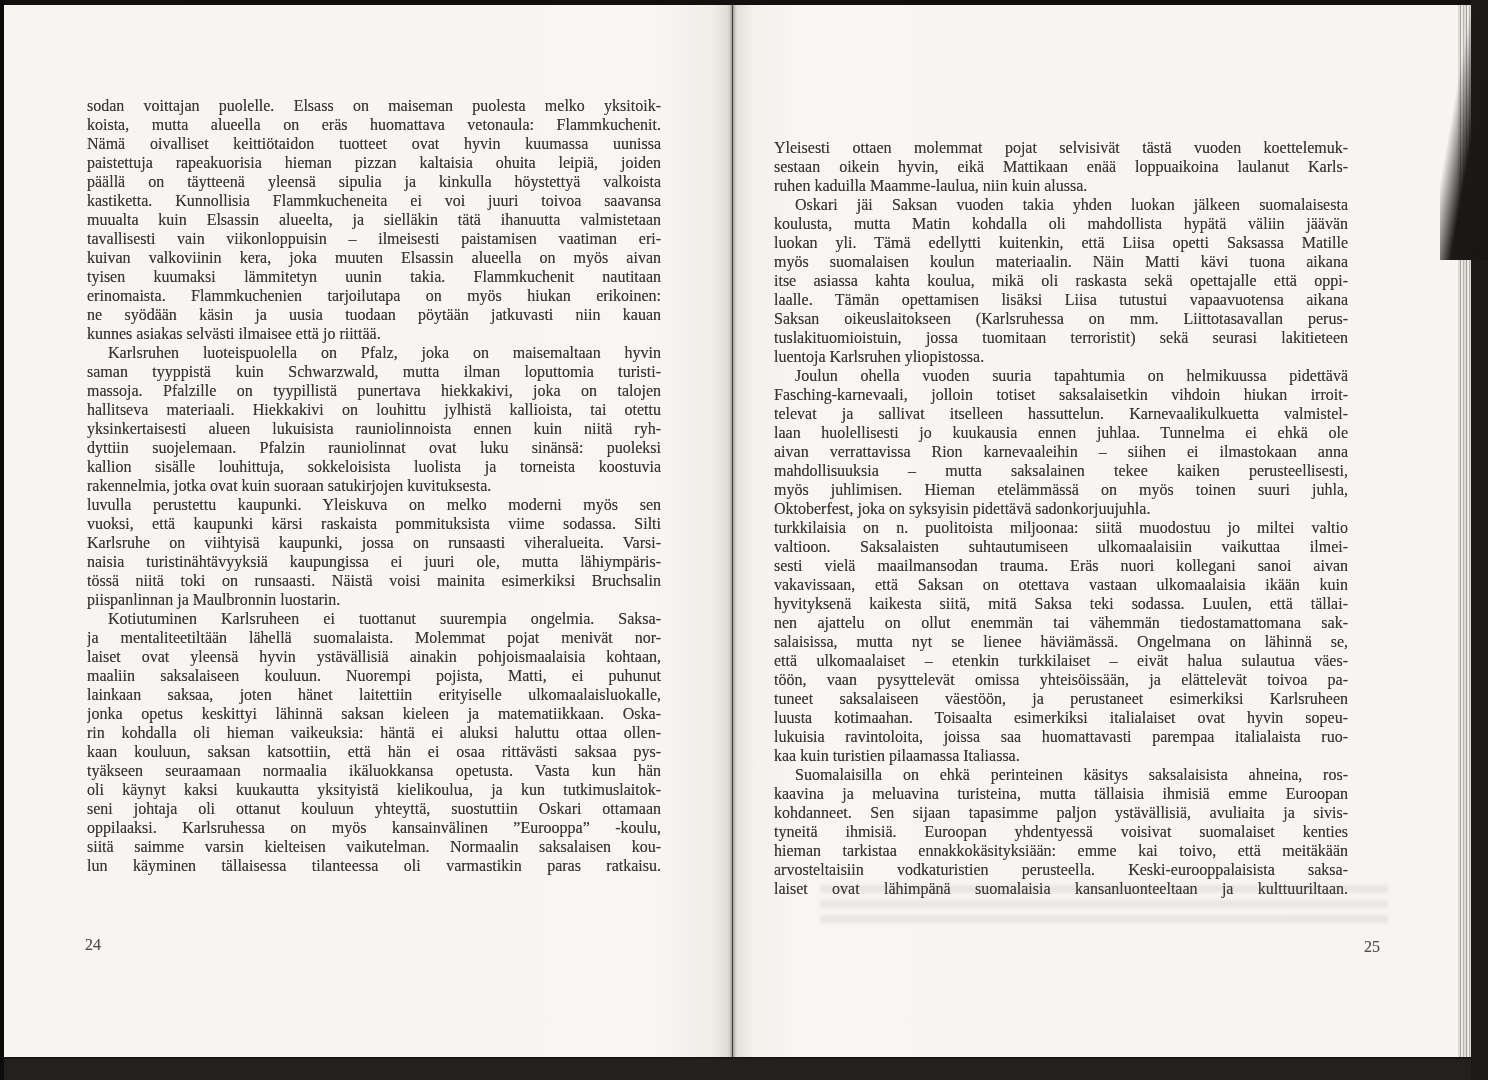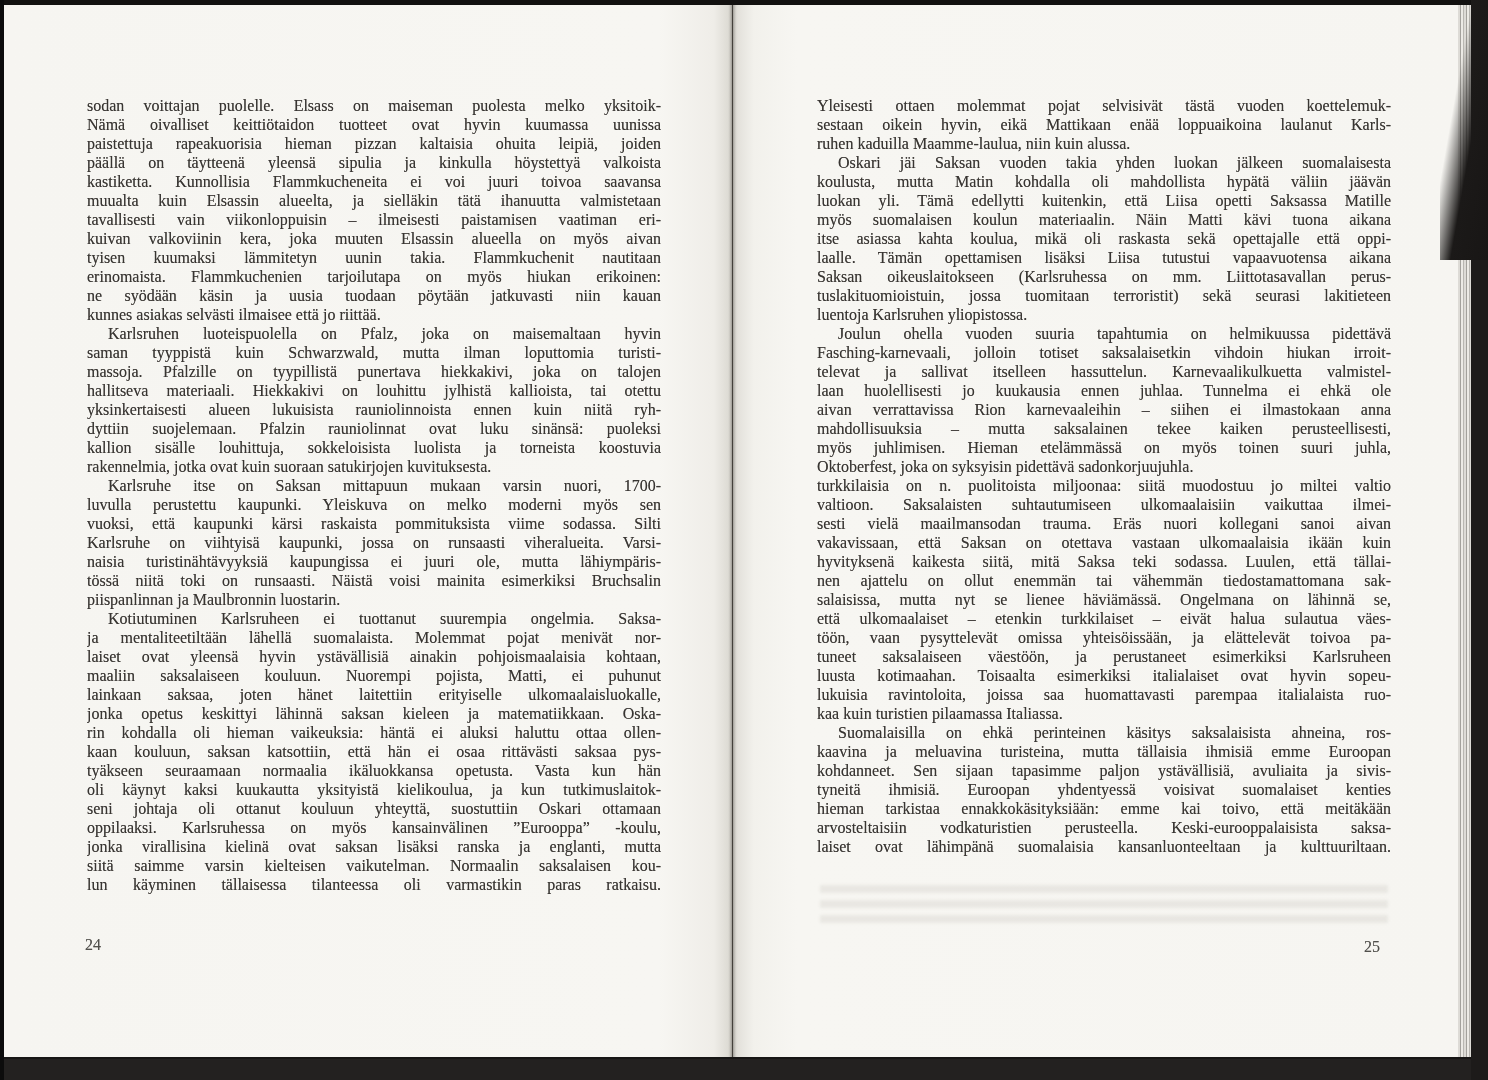--- a/index.html
+++ b/index.html
@@ -71,21 +71,21 @@
   
   .text-col {
     position: absolute;
     top: 96px;
     width: 574px;
     color: #383532;
     font-size: 16px;
     text-shadow: 0 0 0.5px rgba(56,53,50,0.55);
   }
   .text-col-left  { left: 87px; }
-  .text-col-right { left: 817px; }
+  .text-col-right { left: 774px; margin-top: 42px; }
   .tl {
     height: 19px;
     line-height: 19px;
     overflow: hidden;
     text-align: justify;
     text-align-last: justify;
   }
   .tl-last { text-align-last: left; }
   .tl-indent { text-indent: 21px; }
   
@@ -123,59 +123,58 @@
   <div class="page-edges"></div>
 
   <div class="band band-top"></div>
   <div class="band band-bottom"></div>
   <div class="band band-left"></div>
   <div class="band band-right"></div>
   <div class="corner-right-top"></div>
 
   <div class="text-col text-col-left" id="left-col">
       <div class="tl">sodan voittajan puolelle. Elsass on maiseman puolesta melko yksitoik-</div>
+      <div class="tl">koista, mutta alueella on eräs huomattava vetonaula: Flammkuchenit.</div>
       <div class="tl">Nämä oivalliset keittiötaidon tuotteet ovat hyvin kuumassa uunissa</div>
       <div class="tl">paistettuja rapeakuorisia hieman pizzan kaltaisia ohuita leipiä, joiden</div>
       <div class="tl">päällä on täytteenä yleensä sipulia ja kinkulla höystettyä valkoista</div>
       <div class="tl">kastiketta. Kunnollisia Flammkucheneita ei voi juuri toivoa saavansa</div>
       <div class="tl">muualta kuin Elsassin alueelta, ja sielläkin tätä ihanuutta valmistetaan</div>
       <div class="tl">tavallisesti vain viikonloppuisin – ilmeisesti paistamisen vaatiman eri-</div>
       <div class="tl">kuivan valkoviinin kera, joka muuten Elsassin alueella on myös aivan</div>
       <div class="tl">tyisen kuumaksi lämmitetyn uunin takia. Flammkuchenit nautitaan</div>
       <div class="tl">erinomaista. Flammkuchenien tarjoilutapa on myös hiukan erikoinen:</div>
       <div class="tl">ne syödään käsin ja uusia tuodaan pöytään jatkuvasti niin kauan</div>
       <div class="tl tl-last">kunnes asiakas selvästi ilmaisee että jo riittää.</div>
       <div class="tl tl-indent">Karlsruhen luoteispuolella on Pfalz, joka on maisemaltaan hyvin</div>
       <div class="tl">saman tyyppistä kuin Schwarzwald, mutta ilman loputtomia turisti-</div>
       <div class="tl">massoja. Pfalzille on tyypillistä punertava hiekkakivi, joka on talojen</div>
       <div class="tl">hallitseva materiaali. Hiekkakivi on louhittu jylhistä kallioista, tai otettu</div>
       <div class="tl">yksinkertaisesti alueen lukuisista rauniolinnoista ennen kuin niitä ryh-</div>
       <div class="tl">dyttiin suojelemaan. Pfalzin rauniolinnat ovat luku sinänsä: puoleksi</div>
       <div class="tl">kallion sisälle louhittuja, sokkeloisista luolista ja torneista koostuvia</div>
       <div class="tl tl-last">rakennelmia, jotka ovat kuin suoraan satukirjojen kuvituksesta.</div>
-      <div class="tl tl-indent">Karlsruhe itse on Saksan mittapuun mukaan varsin nuori, 1700-</div>
       <div class="tl">luvulla perustettu kaupunki. Yleiskuva on melko moderni myös sen</div>
       <div class="tl">vuoksi, että kaupunki kärsi raskaista pommituksista viime sodassa. Silti</div>
       <div class="tl">Karlsruhe on viihtyisä kaupunki, jossa on runsaasti viheralueita. Varsi-</div>
       <div class="tl">naisia turistinähtävyyksiä kaupungissa ei juuri ole, mutta lähiympäris-</div>
       <div class="tl">tössä niitä toki on runsaasti. Näistä voisi mainita esimerkiksi Bruchsalin</div>
       <div class="tl tl-last">piispanlinnan ja Maulbronnin luostarin.</div>
       <div class="tl tl-indent">Kotiutuminen Karlsruheen ei tuottanut suurempia ongelmia. Saksa-</div>
       <div class="tl">ja mentaliteetiltään lähellä suomalaista. Molemmat pojat menivät nor-</div>
       <div class="tl">laiset ovat yleensä hyvin ystävällisiä ainakin pohjoismaalaisia kohtaan,</div>
       <div class="tl">maaliin saksalaiseen kouluun. Nuorempi pojista, Matti, ei puhunut</div>
       <div class="tl">lainkaan saksaa, joten hänet laitettiin erityiselle ulkomaalaisluokalle,</div>
       <div class="tl">jonka opetus keskittyi lähinnä saksan kieleen ja matematiikkaan. Oska-</div>
       <div class="tl">rin kohdalla oli hieman vaikeuksia: häntä ei aluksi haluttu ottaa ollen-</div>
       <div class="tl">kaan kouluun, saksan katsottiin, että hän ei osaa rittävästi saksaa pys-</div>
       <div class="tl">tyäkseen seuraamaan normaalia ikäluokkansa opetusta. Vasta kun hän</div>
       <div class="tl">oli käynyt kaksi kuukautta yksityistä kielikoulua, ja kun tutkimuslaitok-</div>
       <div class="tl">seni johtaja oli ottanut kouluun yhteyttä, suostuttiin Oskari ottamaan</div>
       <div class="tl">oppilaaksi. Karlsruhessa on myös kansainvälinen ”Eurooppa” -koulu,</div>
-      <div class="tl">jonka virallisina kielinä ovat saksan lisäksi ranska ja englanti, mutta</div>
       <div class="tl">siitä saimme varsin kielteisen vaikutelman. Normaalin saksalaisen kou-</div>
       <div class="tl">lun käyminen tällaisessa tilanteessa oli varmastikin paras ratkaisu.</div>
     </div>
   <div class="text-col text-col-right" id="right-col">
       <div class="tl">Yleisesti ottaen molemmat pojat selvisivät tästä vuoden koettelemuk-</div>
       <div class="tl">sestaan oikein hyvin, eikä Mattikaan enää loppuaikoina laulanut Karls-</div>
       <div class="tl tl-last">ruhen kaduilla Maamme-laulua, niin kuin alussa.</div>
       <div class="tl tl-indent">Oskari jäi Saksan vuoden takia yhden luokan jälkeen suomalaisesta</div>
       <div class="tl">koulusta, mutta Matin kohdalla oli mahdollista hypätä väliin jäävän</div>
       <div class="tl">luokan yli. Tämä edellytti kuitenkin, että Liisa opetti Saksassa Matille</div>

